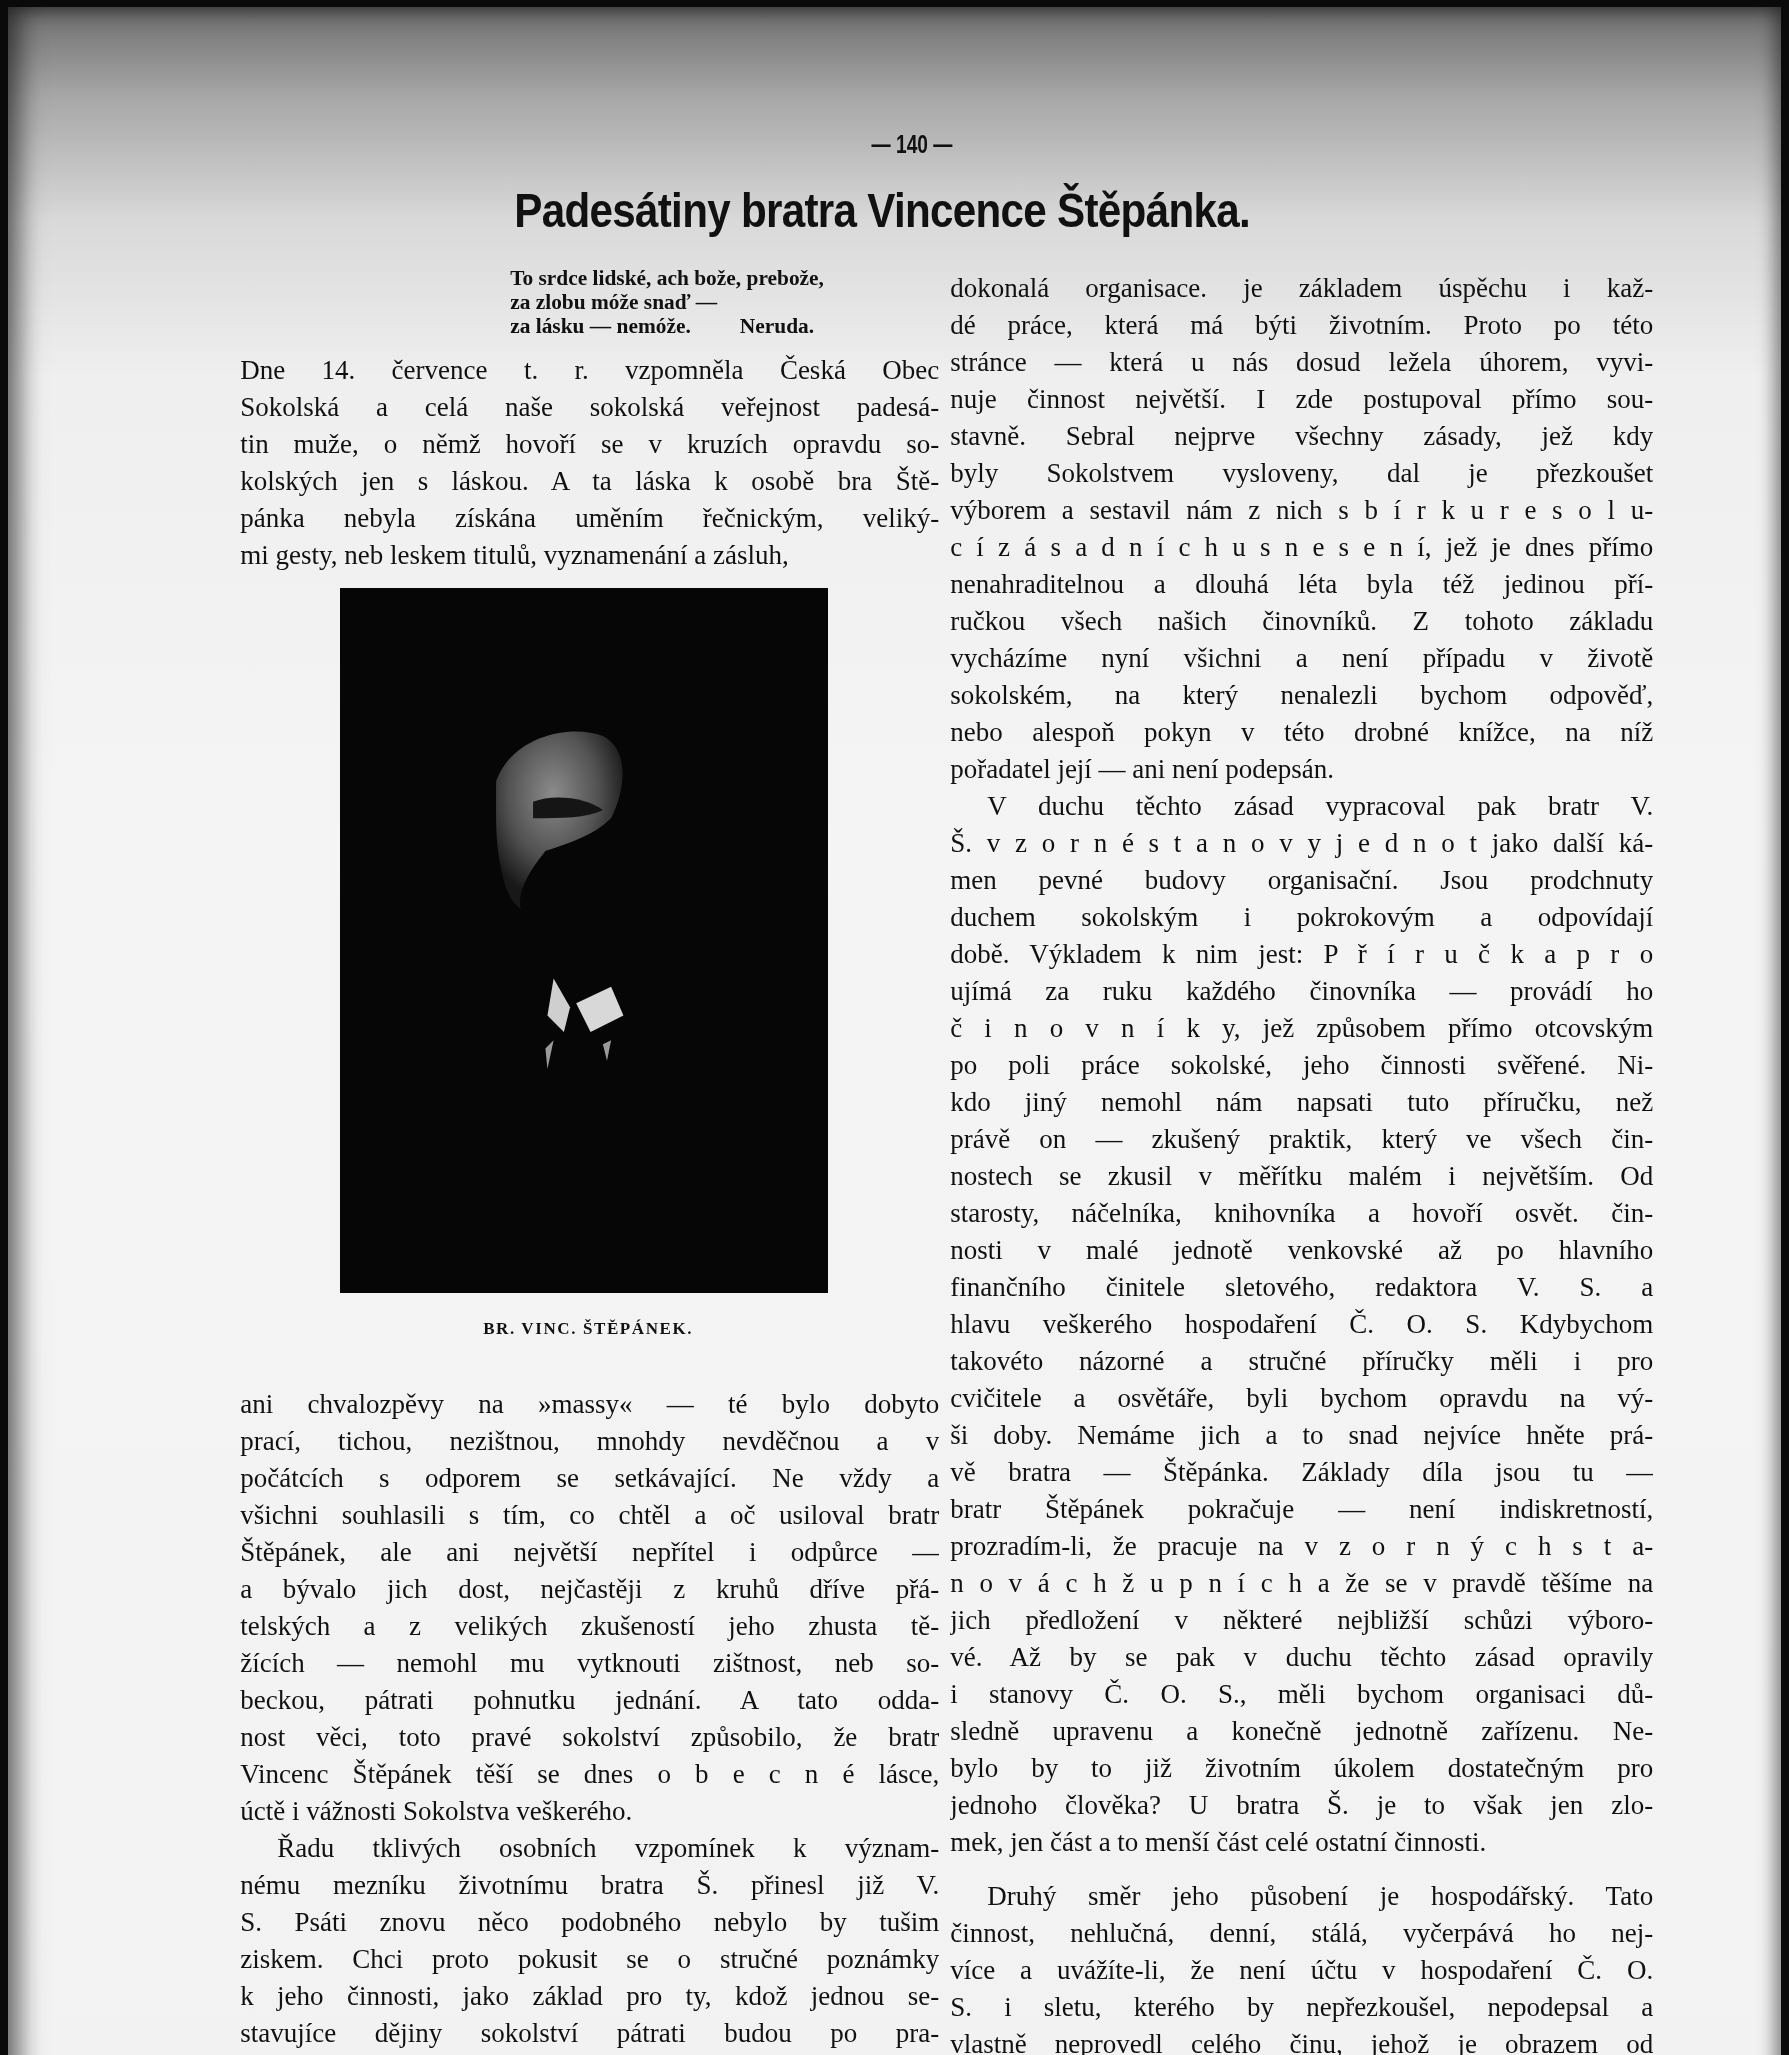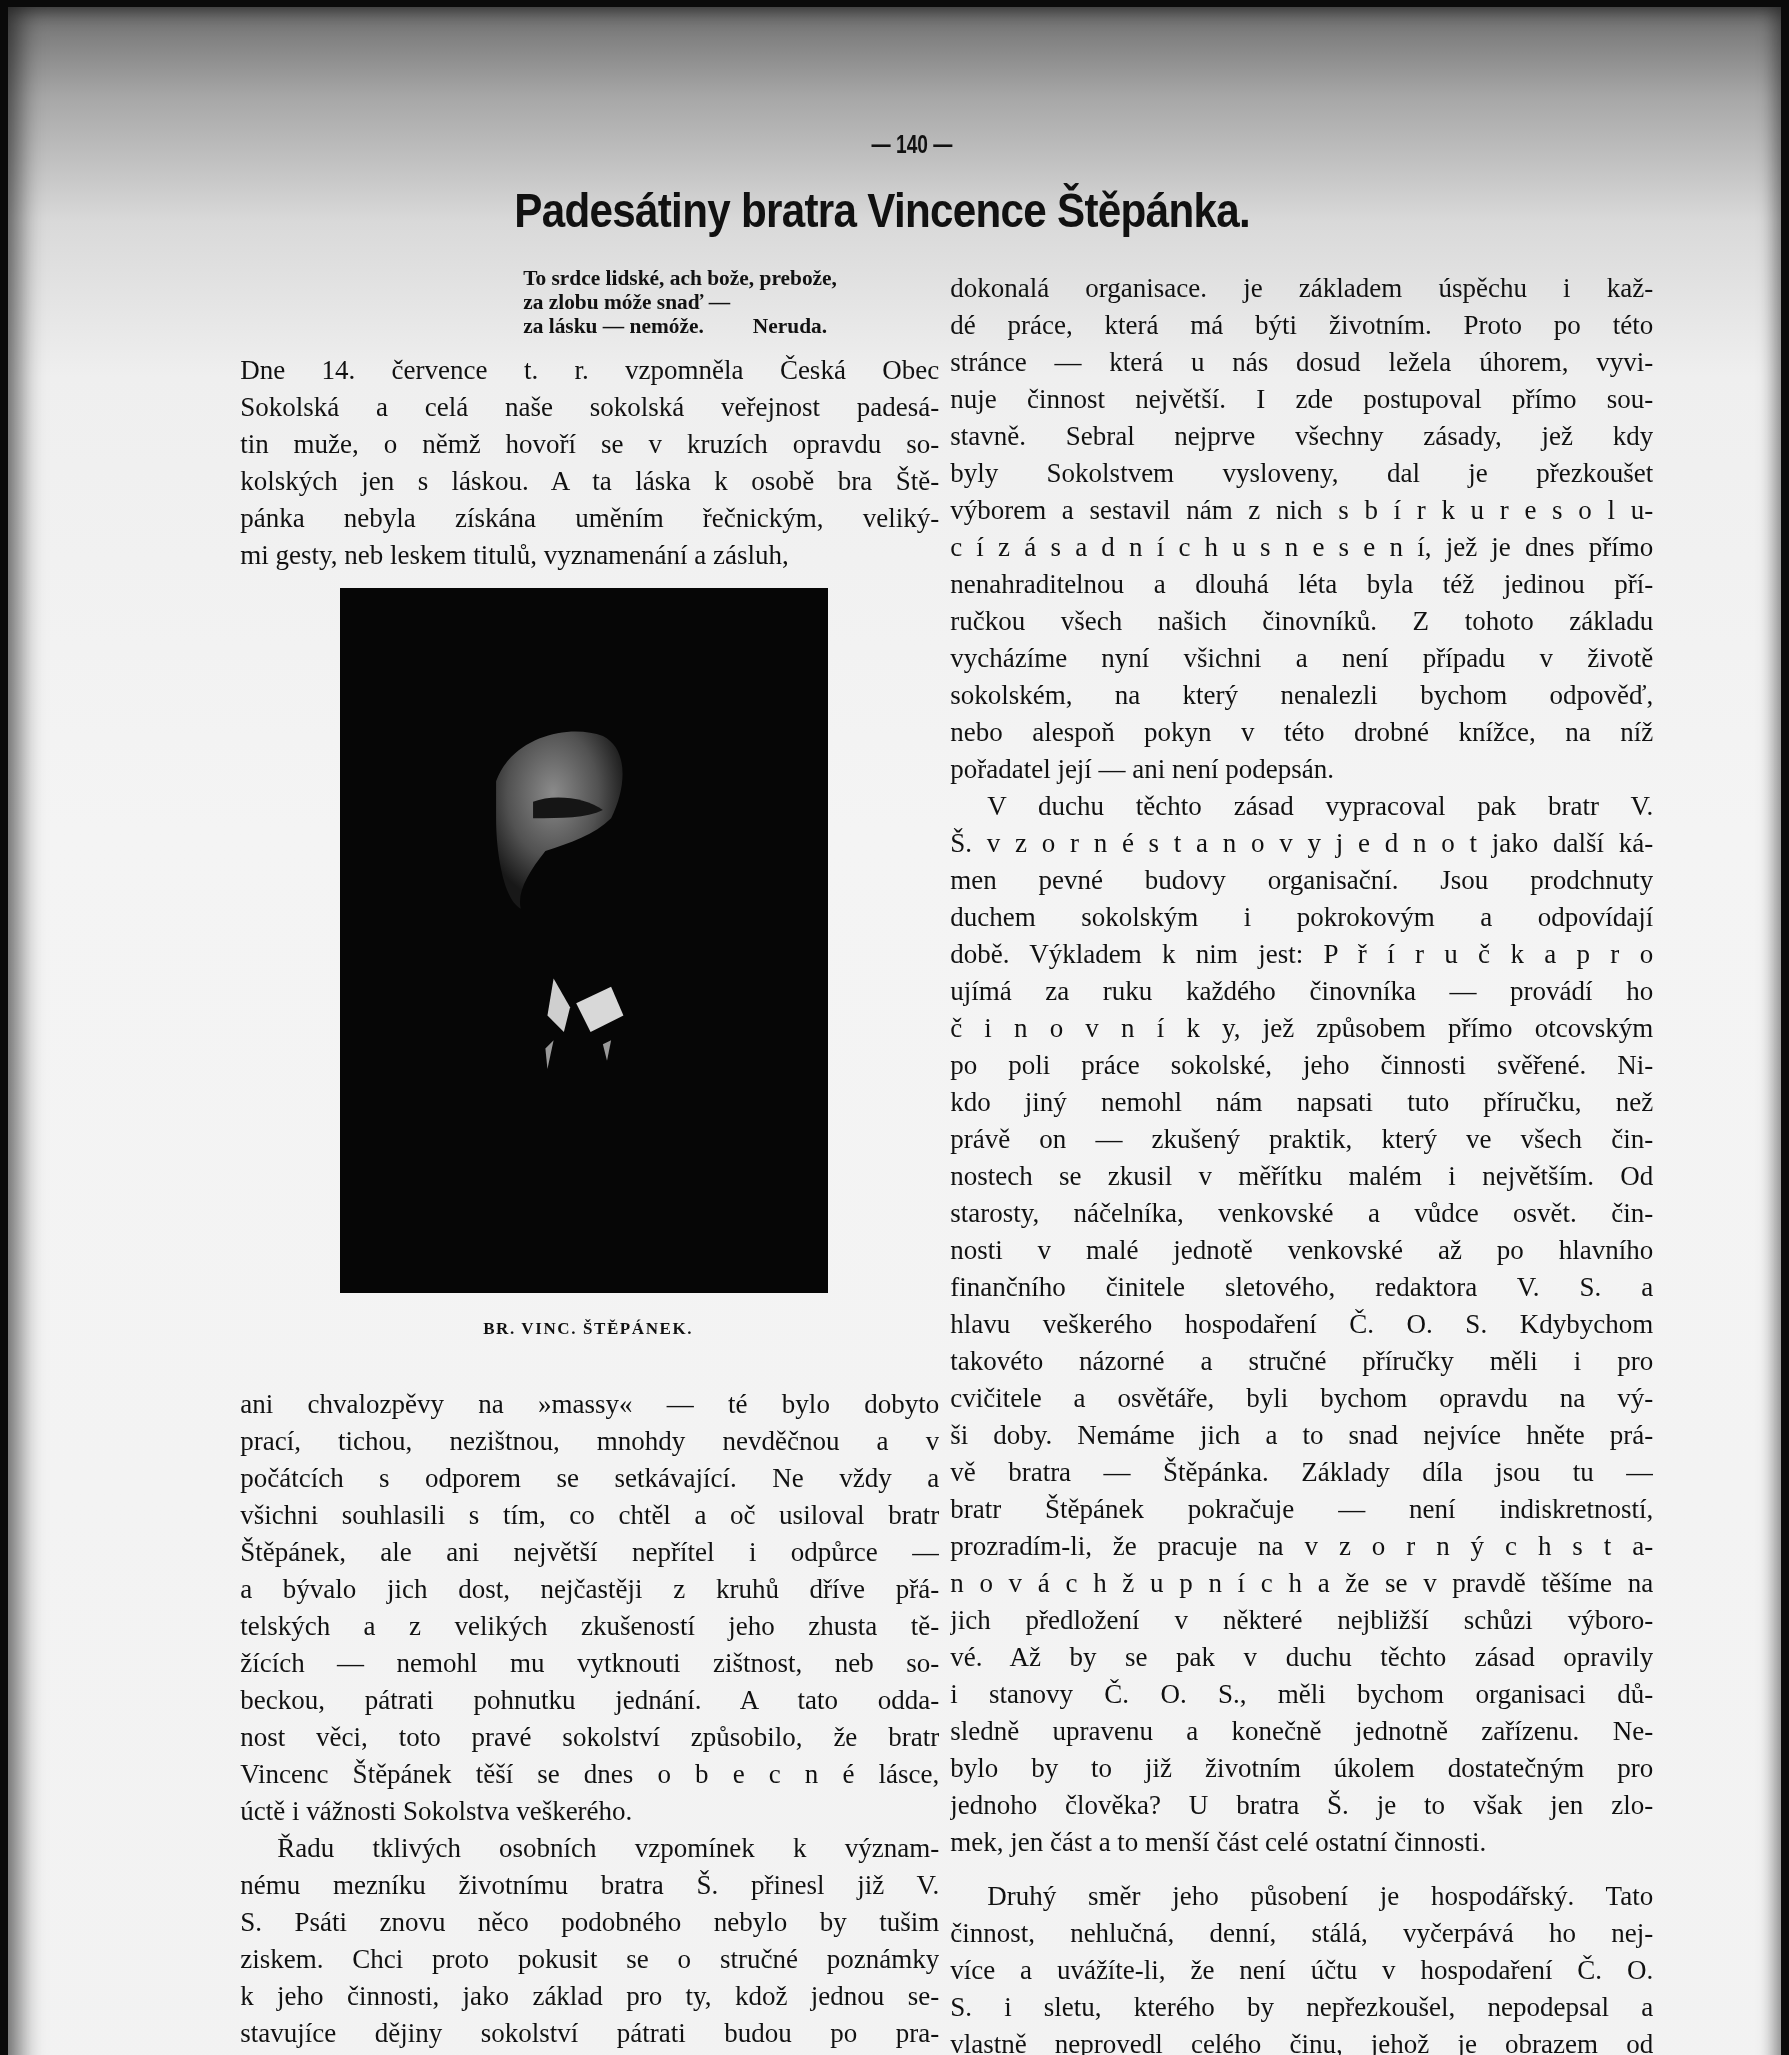--- a/index.html
+++ b/index.html
@@ -22,21 +22,21 @@
   }
   .title {
     position: absolute; left: 485px; top: 175px; width: 905px; text-align: center;
     font-family: "Liberation Sans", sans-serif; font-weight: bold; font-size: 49px;
     letter-spacing: -0.8px; white-space: nowrap; transform: scaleX(0.86); transform-origin: left top;
   }
   .epigraph {
     position: absolute; left: 502px; top: 259px; width: 432px;
     font-size: 21.4px; font-weight: bold; line-height: 24px;
   }
-  .epigraph .line { display: block; white-space: nowrap; margin-left: 13px; }
+  .epigraph .line { display: block; white-space: nowrap; }
   .epigraph .author { margin-left: 49px; }
   .col {
     position: absolute; font-size: 27px; line-height: 37px;
     text-align: justify;
   }
   .col .line { display: block; white-space: nowrap; text-align-last: justify; text-align: justify; overflow: hidden; }
   .col .line.last { text-align-last: left; }
   .col .indent { padding-left: 37px; }
   .col .gap { height: 16.4px; }
   .left-top { left: 232px; top: 345px; width: 699px; }
@@ -136,21 +136,21 @@
       <span class="line">Š. v z o r n é s t a n o v y j e d n o t jako další ká-</span>
       <span class="line">men pevné budovy organisační. Jsou prodchnuty</span>
       <span class="line">duchem sokolským i pokrokovým a odpovídají</span>
       <span class="line">době. Výkladem k nim jest: P ř í r u č k a p r o</span>
       <span class="line">ujímá za ruku každého činovníka — provádí ho</span>
       <span class="line">č i n o v n í k y, jež způsobem přímo otcovským</span>
       <span class="line">po poli práce sokolské, jeho činnosti svěřené. Ni-</span>
       <span class="line">kdo jiný nemohl nám napsati tuto příručku, než</span>
       <span class="line">právě on — zkušený praktik, který ve všech čin-</span>
       <span class="line">nostech se zkusil v měřítku malém i největším. Od</span>
-      <span class="line">starosty, náčelníka, venkovské a vůdce osvět. čin-</span>
+      <span class="line">starosty, náčelníka, knihovníka a hovoří osvět. čin-</span>
       <span class="line">nosti v malé jednotě venkovské až po hlavního</span>
       <span class="line">finančního činitele sletového, redaktora V. S. a</span>
       <span class="line">hlavu veškerého hospodaření Č. O. S. Kdybychom</span>
       <span class="line">takovéto názorné a stručné příručky měli i pro</span>
       <span class="line">cvičitele a osvětáře, byli bychom opravdu na vý-</span>
       <span class="line">ši doby. Nemáme jich a to snad nejvíce hněte prá-</span>
       <span class="line">vě bratra — Štěpánka. Základy díla jsou tu —</span>
       <span class="line">bratr Štěpánek pokračuje — není indiskretností,</span>
       <span class="line">prozradím-li, že pracuje na v z o r n ý c h s t a-</span>
       <span class="line">n o v á c h ž u p n í c h a že se v pravdě těšíme na</span>

